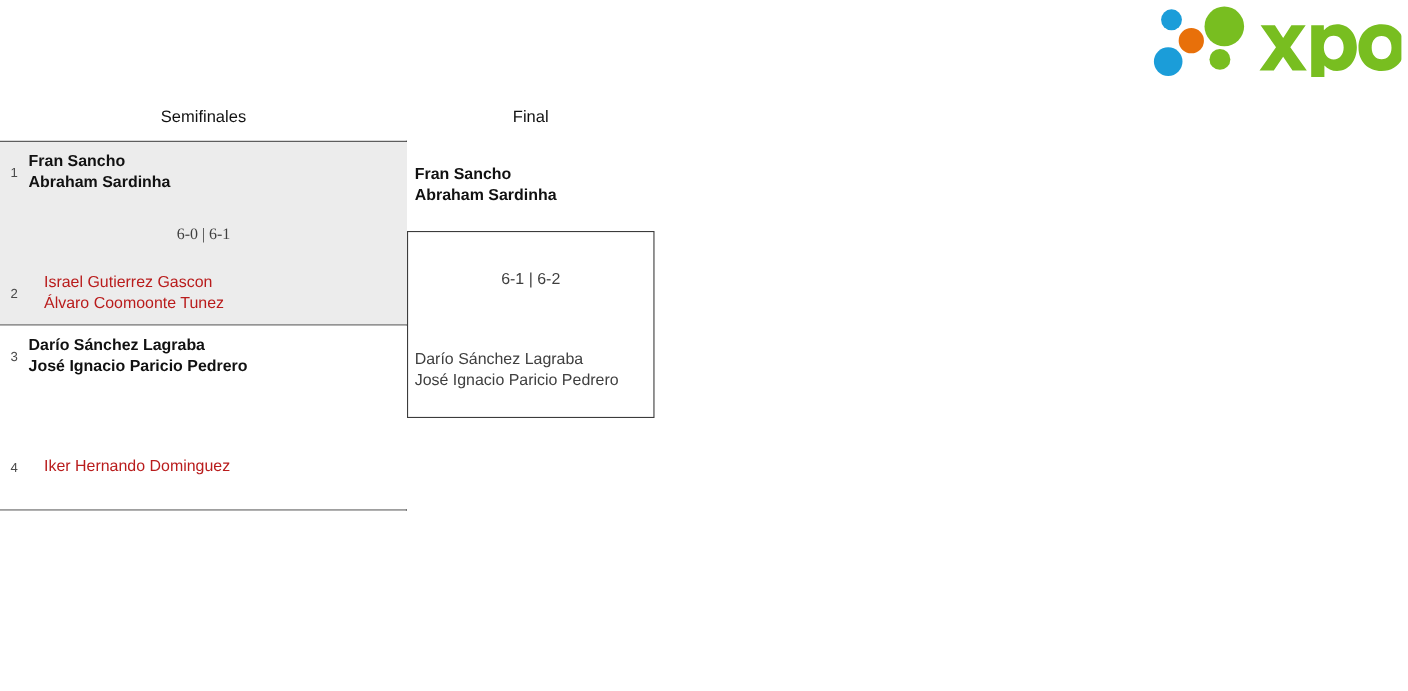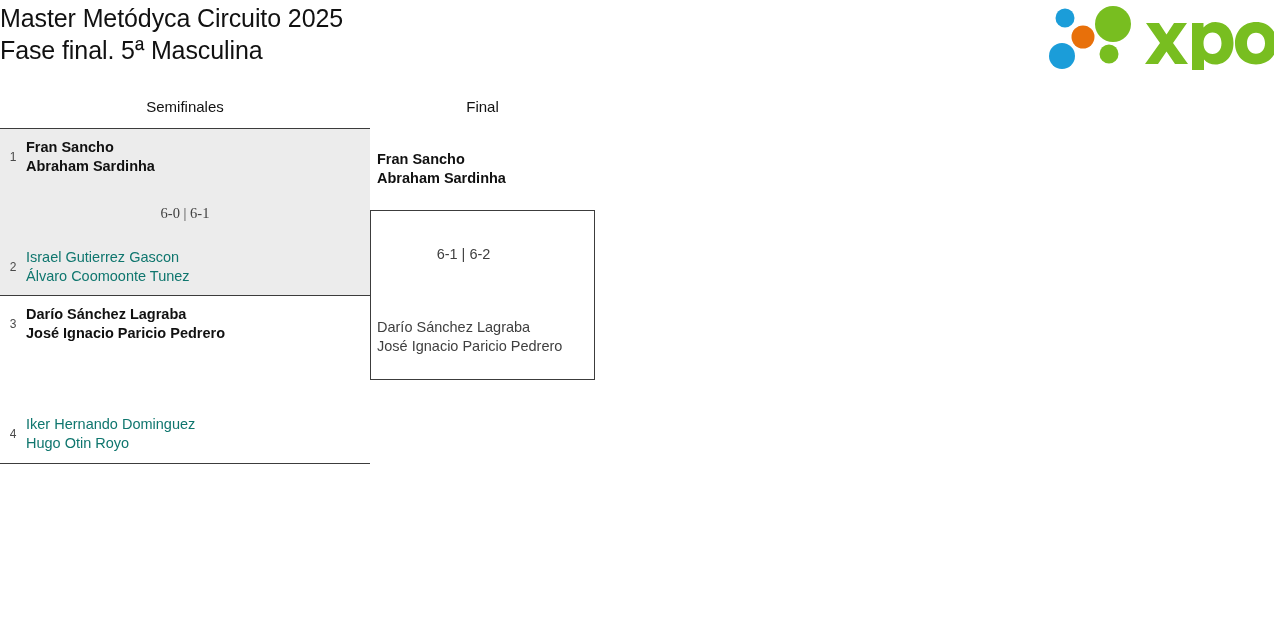--- a/index.html
+++ b/index.html
@@ -123,21 +123,22 @@
     font-size: 14.5px;
     line-height: 19px;
     white-space: nowrap;
   }
   .names.winner {
     font-weight: 700;
     color: #111111;
   }
   .names.loser {
     font-weight: 400;
-    color: #0f766e;
+    color: #b91c1c;
+    margin-left: 14px;
   }
   .name-line { display: block; }
 
   .score-sf {
     position: absolute;
     left: 0;
     width: 370px;
     top: 74px;
     text-align: center;
     font-size: 14.5px;
@@ -163,21 +164,21 @@
     left: 370px;
     top: 210px;
     width: 225px;
     height: 170px;
     border: 1px solid #3c3c3c;
     box-sizing: border-box;
     background: transparent;
   }
   .score-final {
     position: absolute;
-    left: 351px;
+    left: 370px;
     top: 244px;
     width: 225px;
     text-align: center;
     font-size: 14.5px;
     line-height: 20px;
     color: #3f3f3f;
     white-space: nowrap;
   }
   .final-loser {
     position: absolute;
@@ -188,24 +189,20 @@
     font-weight: 400;
     color: #3f3f3f;
     white-space: nowrap;
   }
 </style>
 </head>
 <body>
 
 <div class="page-header">
 
-  <div class="title-block">
-    <span class="title-line">Master Metódyca Circuito 2025</span>
-    <span class="title-line">Fase final. 5ª Masculina</span>
-  </div>
 
   <div class="logo">
     <svg width="232" height="66" viewBox="0 0 232 66" xmlns="http://www.w3.org/2000/svg" aria-hidden="true">
       <g>
         <circle cx="23" cy="14" r="9.5" fill="#1B9DD9"></circle>
         <circle cx="41" cy="33" r="11.5" fill="#E8700A"></circle>
         <circle cx="20" cy="52" r="13" fill="#1B9DD9"></circle>
         <circle cx="71" cy="20" r="18" fill="#78BE20"></circle>
         <circle cx="67" cy="50" r="9.5" fill="#78BE20"></circle>
       </g>
@@ -251,21 +248,20 @@
         <span class="seed">3</span>
         <span class="names winner">
           <span class="name-line">Darío Sánchez Lagraba</span>
           <span class="name-line">José Ignacio Paricio Pedrero</span>
         </span>
       </div>
       <div class="team bottom">
         <span class="seed">4</span>
         <span class="names loser">
           <span class="name-line">Iker Hernando Dominguez</span>
-          <span class="name-line">Hugo Otin Royo</span>
         </span>
       </div>
     </div>
 
   </div>
 
   <div class="final-winner">
     <span class="name-line">Fran Sancho</span>
     <span class="name-line">Abraham Sardinha</span>
   </div>

